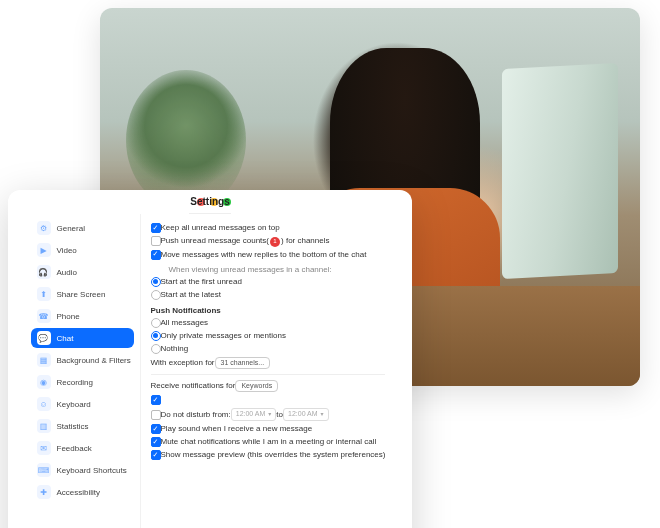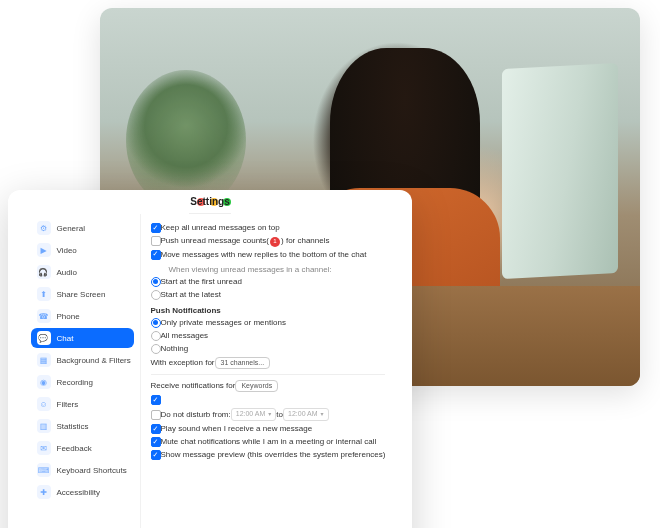--- a/index.html
+++ b/index.html
@@ -202,21 +202,21 @@
       <div class="side-item">
           <div class="sicon">▦</div>
           <span>Background &amp; Filters</span>
         </div>
       <div class="side-item">
           <div class="sicon">◉</div>
           <span>Recording</span>
         </div>
       <div class="side-item">
           <div class="sicon">☺</div>
-          <span>Filters</span>
+          <span>Keyboard</span>
         </div>
       <div class="side-item">
           <div class="sicon">▥</div>
           <span>Statistics</span>
         </div>
       <div class="side-item">
           <div class="sicon">✉</div>
           <span>Feedback</span>
         </div>
       <div class="side-item">
@@ -250,26 +250,26 @@
           <div class="rad on"></div>
           <span>Start at the first unread</span>
         </div>
       <div class="row">
           <div class="rad"></div>
           <span>Start at the latest</span>
         </div>
 
       <div class="section-title">Push Notifications</div>
       <div class="row">
+          <div class="rad"></div>
+          <span>All messages</span>
+        </div>
+      <div class="row">
           <div class="rad on"></div>
           <span>Only private messages or mentions</span>
-        </div>
-      <div class="row">
-          <div class="rad"></div>
-          <span>All messages</span>
         </div>
       <div class="row">
           <div class="rad"></div>
           <span>Nothing</span>
         </div>
 
       <div class="row">
         <span>With exception for</span>
         <span class="pill">
             <span>31 channels...</span>

